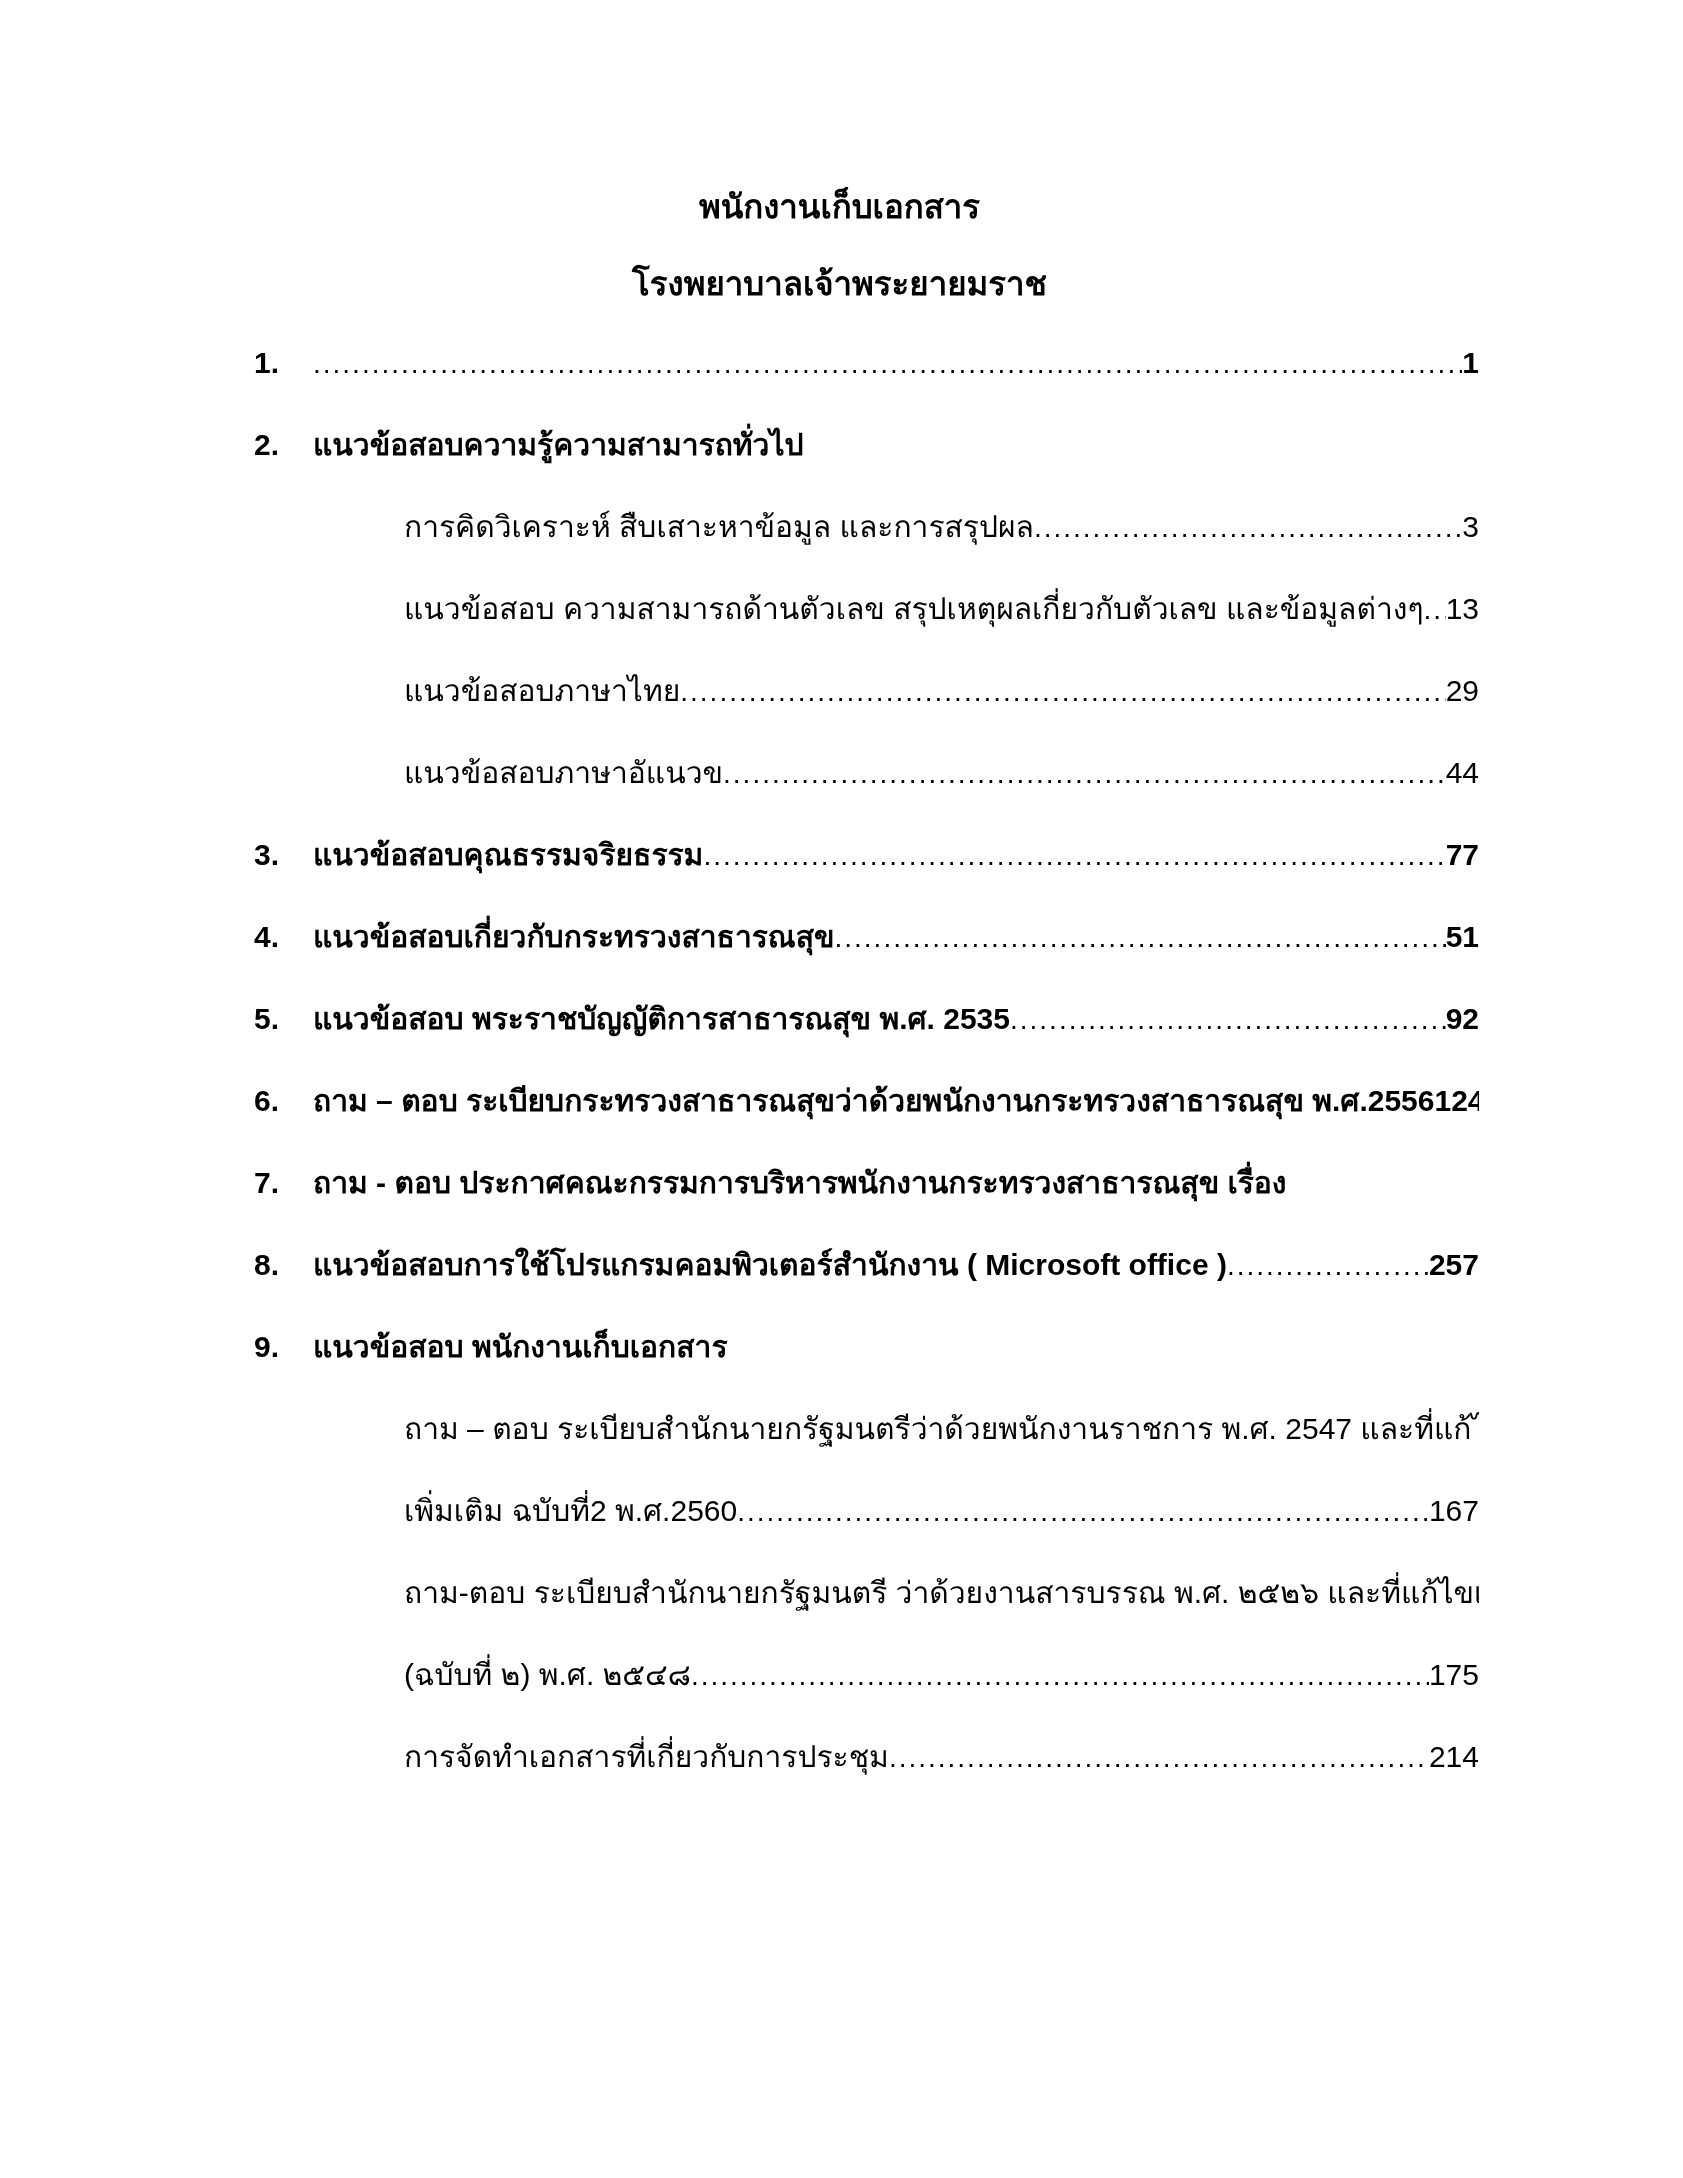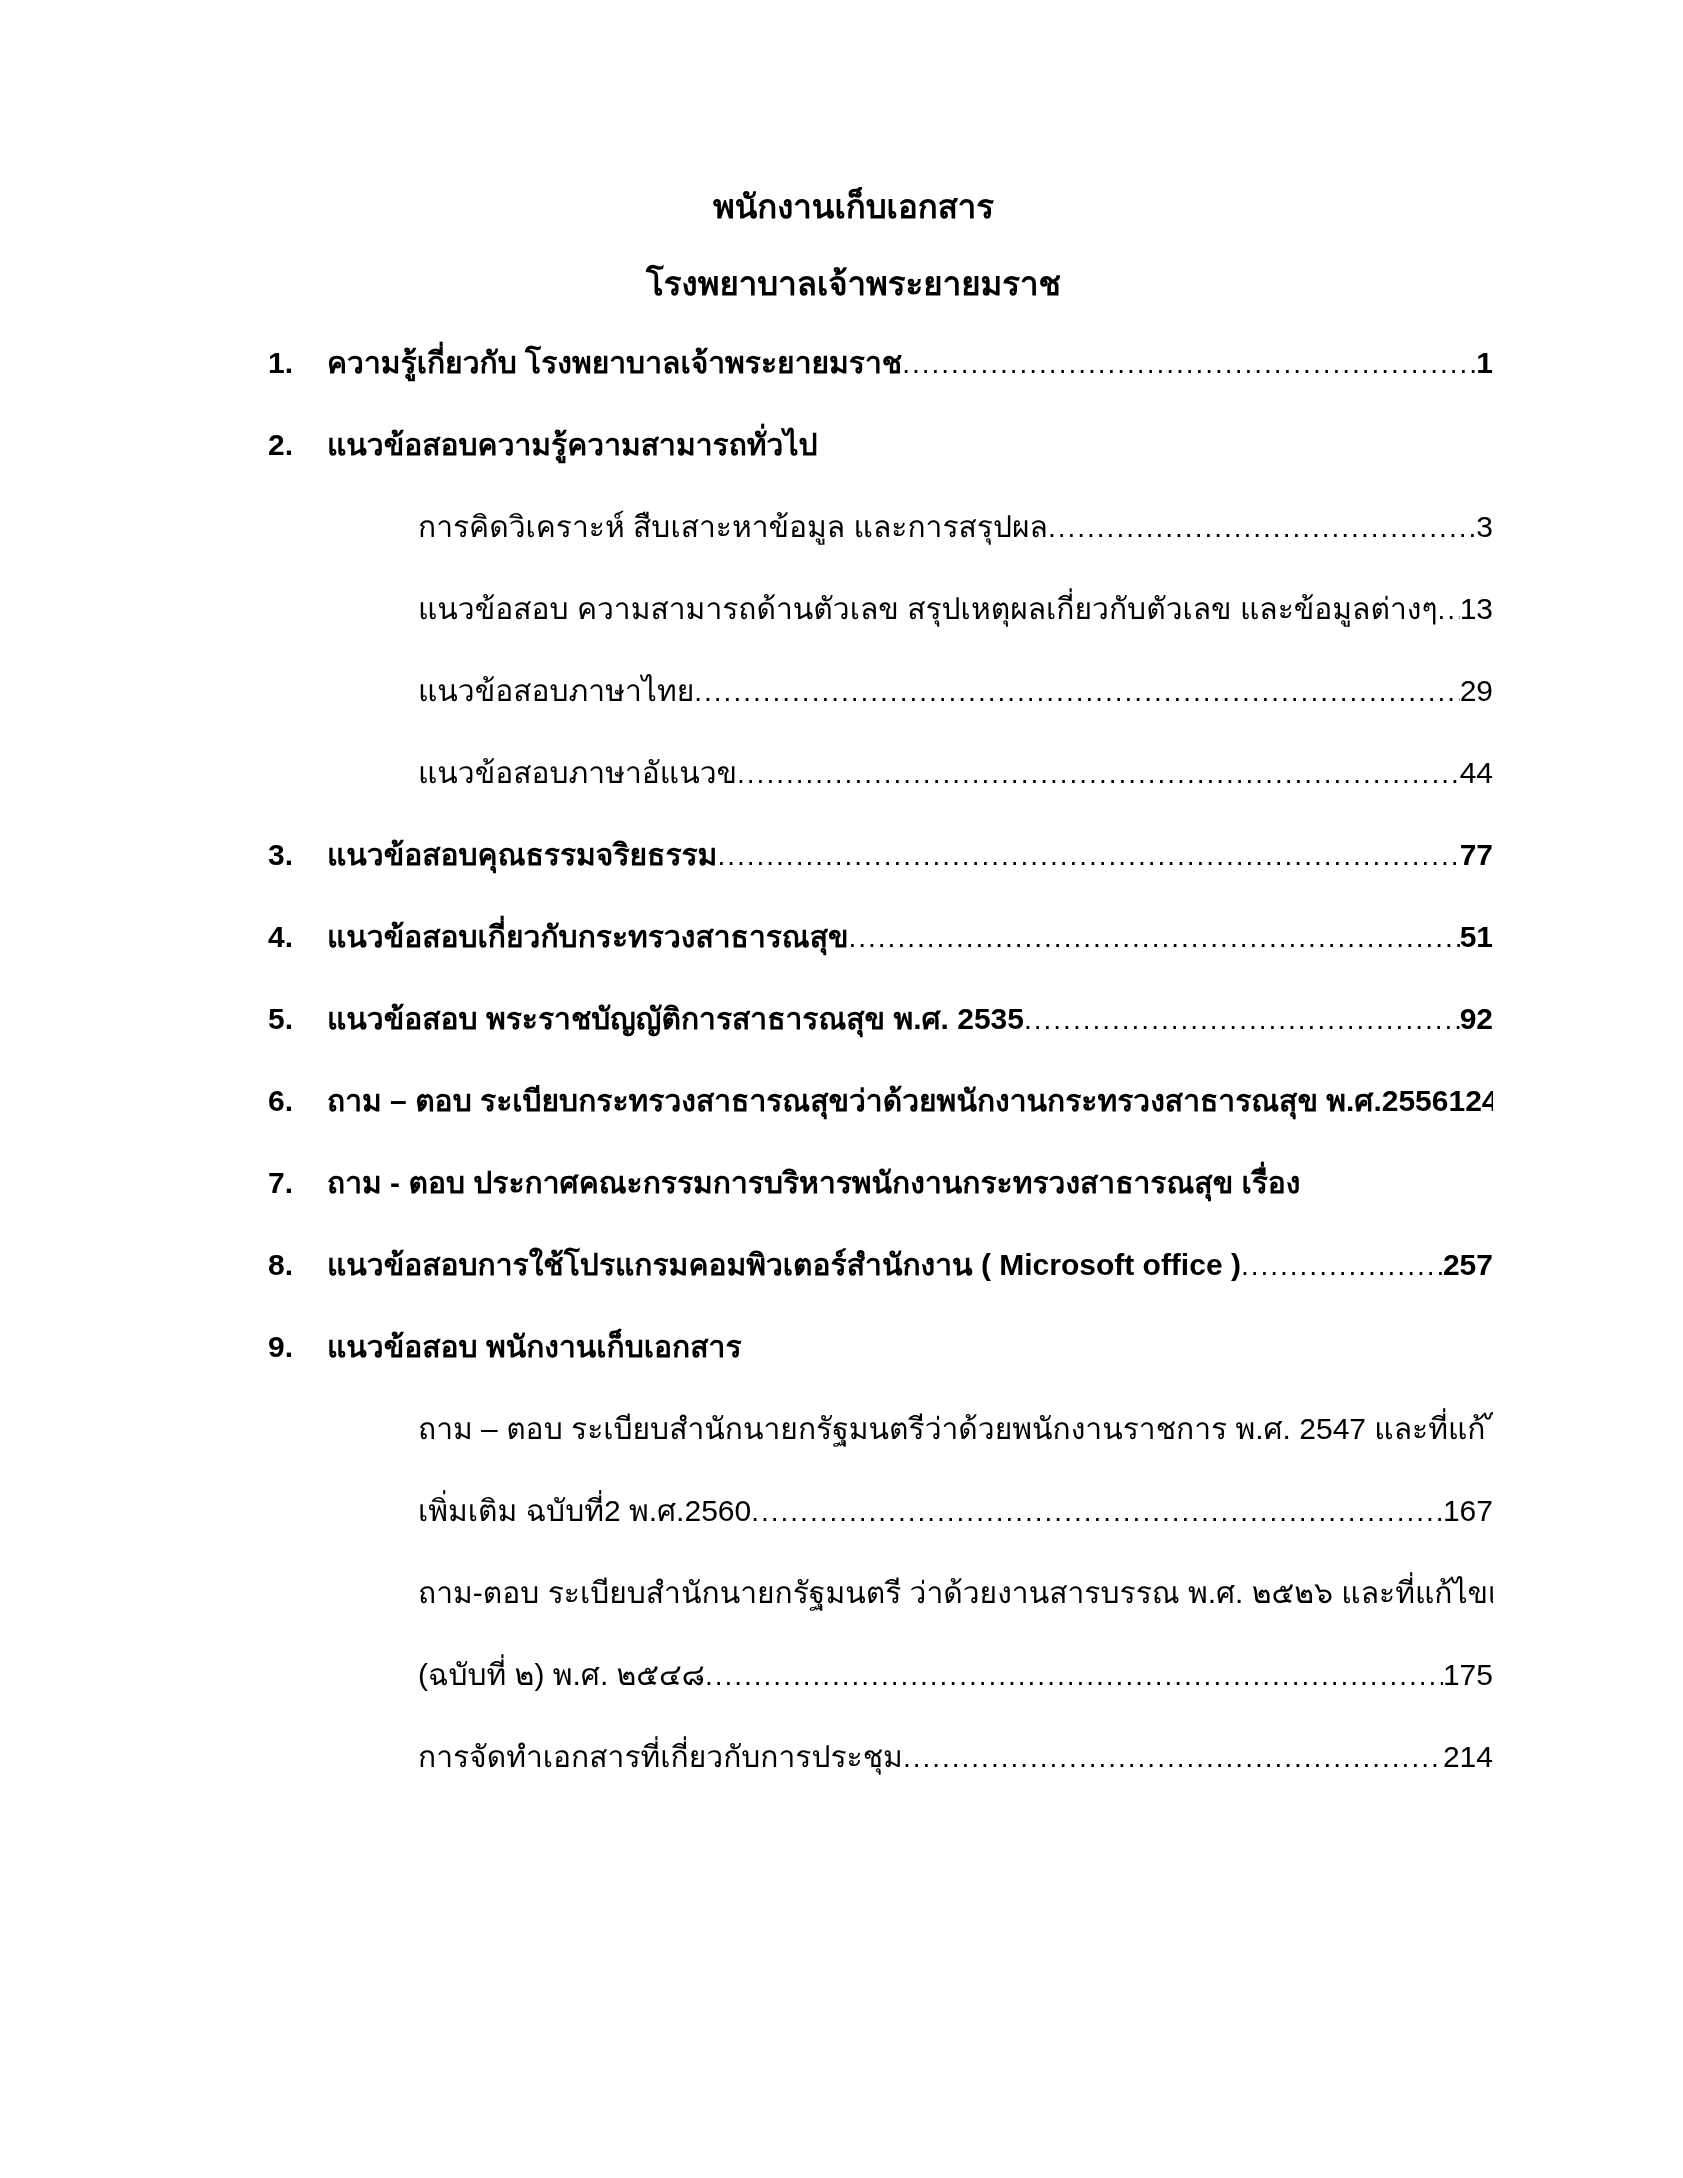--- a/index.html
+++ b/index.html
@@ -11,21 +11,21 @@
     position: relative;
     width: 1683px;
     height: 2178px;
     background: #ffffff;
     color: #000000;
     font-family: "Liberation Sans", "DejaVu Sans", sans-serif;
     overflow: hidden;
   }
   .content {
     position: absolute;
-    left: 214px;
+    left: 200px;
     top: 168px;
     width: 1279px;
   }
   .doc-title, .doc-subtitle {
     text-align: center;
     font-size: 33px;
     font-weight: 700;
     line-height: 77px;
     white-space: nowrap;
   }
@@ -83,21 +83,20 @@
   <div class="content">
 
     <div class="doc-title">พนักงานเก็บเอกสาร</div>
     <div class="doc-subtitle">โรงพยาบาลเจ้าพระยายมราช</div>
 
 
     <div class="toc">
 
       <div class="row r-item">
         <span class="num">1.</span>
-        <span class="txt">ความรู้เกี่ยวกับ โรงพยาบาลเจ้าพระยายมราช</span>
         <span class="leader"></span>
         <span class="pg">1</span>
       </div>
 
       <div class="row r-item">
         <span class="num">2.</span>
         <span class="txt">แนวข้อสอบความรู้ความสามารถทั่วไป</span>
       </div>
 
       <div class="row r-sub">

